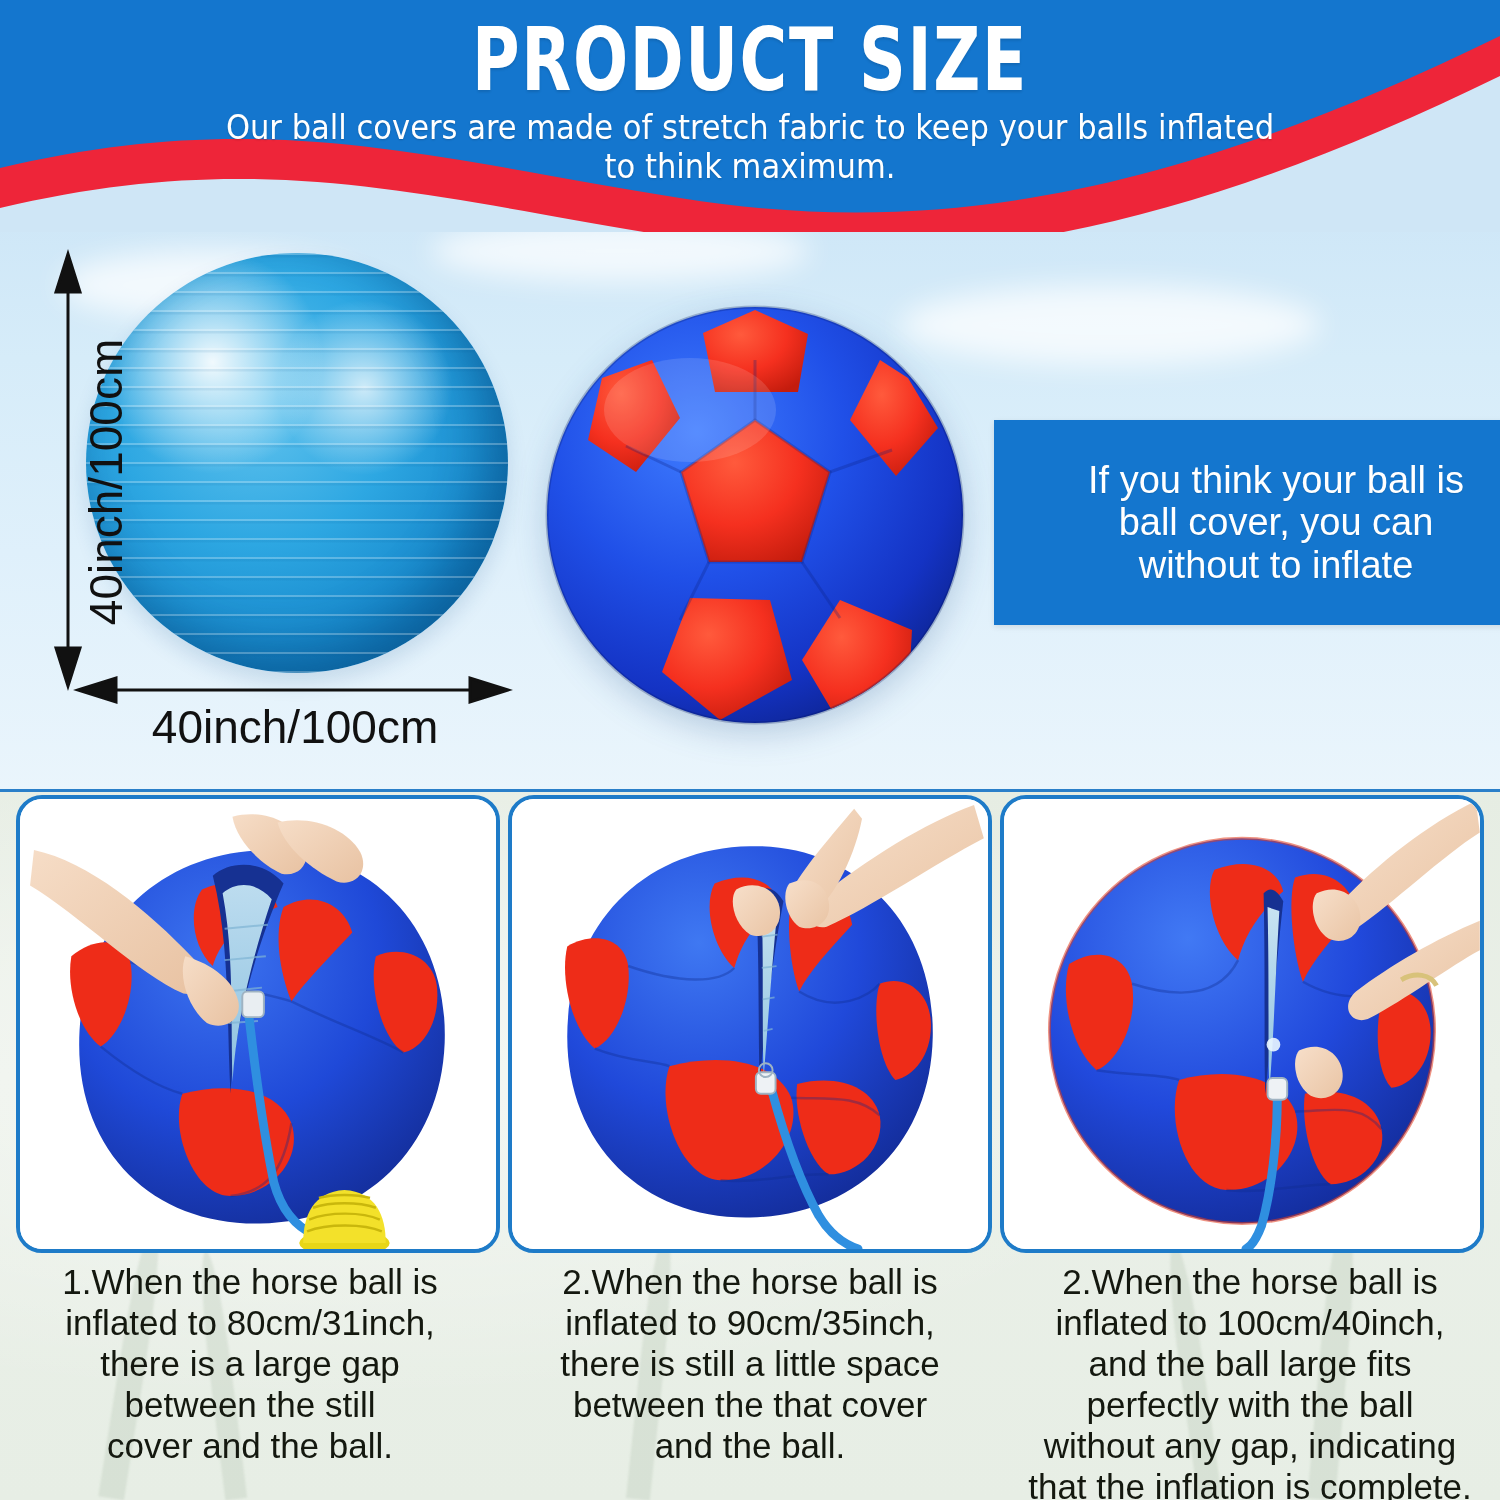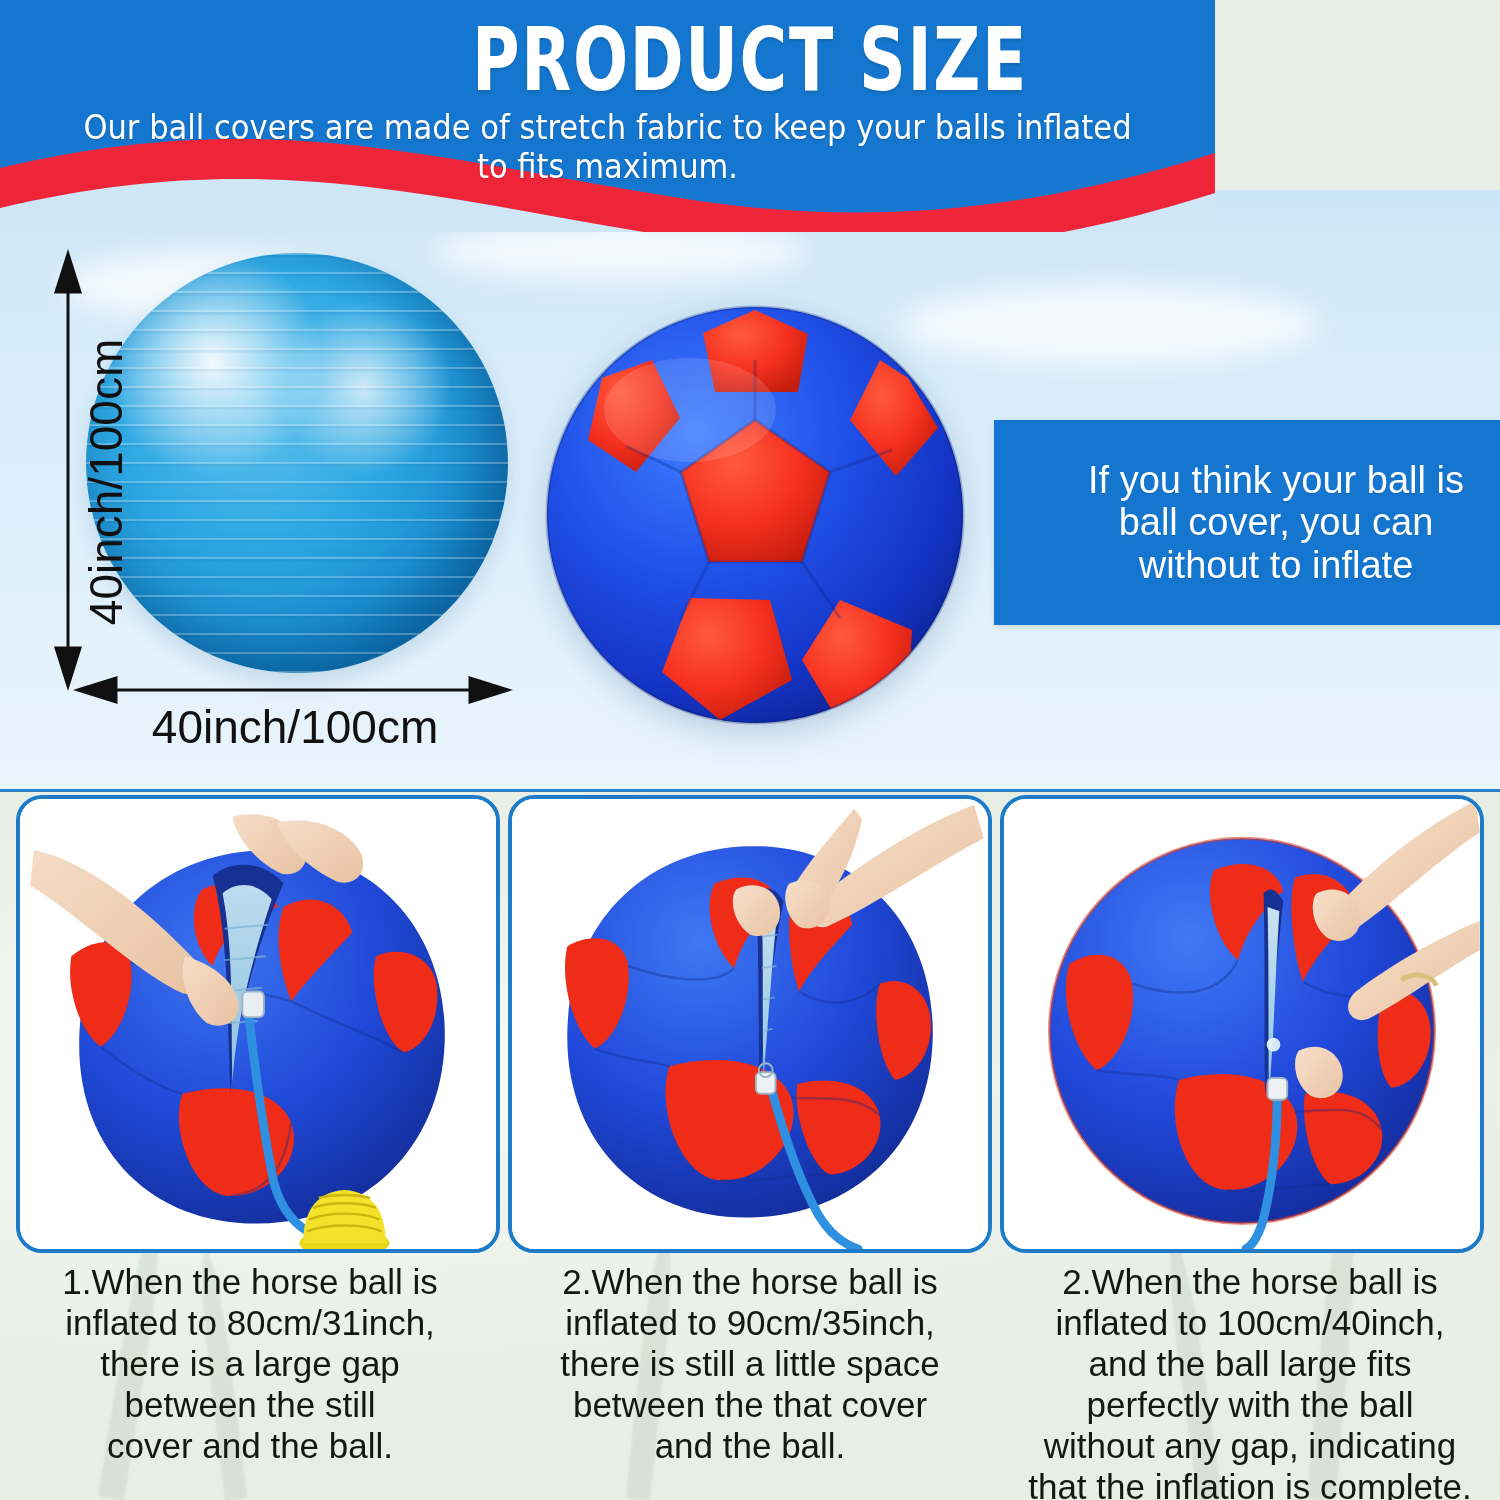--- a/index.html
+++ b/index.html
@@ -6,21 +6,21 @@
   html,body { width:1500px; height:1500px; }
   body {
     font-family:"Liberation Sans", sans-serif;
     background:#e9efe7;
     position:relative;
     overflow:hidden;
   }
 
   
   #header {
-    position:absolute; left:0; top:0; width:1215px; height:232px;
+    position:absolute; left:0; top:0; width:1500px; height:232px;
     background:#1476ce; overflow:hidden; z-index:2;
   }
   #header-wave { position:absolute; left:0; top:0; width:1500px; height:232px; }
   #title {
     position:absolute; left:0; top:8px; width:1500px;
     text-align:center; color:#fff;
     font-size:88px; font-weight:bold; letter-spacing:2px;
     font-family:"DejaVu Sans Condensed","Liberation Sans", sans-serif;
     transform:scaleX(0.82); transform-origin:center top;
     text-shadow:0 2px 3px rgba(0,0,0,.12);
@@ -414,15 +414,15 @@
 
 <div id="header">
   <svg id="header-wave" viewBox="0 0 1500 232" preserveAspectRatio="none" xmlns="http://www.w3.org/2000/svg">
     <path d="M0 0 H1500 V232 H0 Z" fill="#1476ce"></path>
     <path d="M0 182 C260 120 420 170 680 212 C940 254 1180 206 1500 52 L1500 232 L0 232 Z" fill="#cfe6f6"></path>
     <path d="M0 168 C260 106 420 156 680 198 C940 240 1180 192 1500 36 L1500 76 C1180 232 940 280 680 238 C420 196 260 146 0 208 Z" fill="#ee2539"></path>
   </svg>
   <div id="title">PRODUCT SIZE</div>
   <div id="subtitle">
     <span>Our ball covers are made of stretch fabric to keep your balls inflated</span>
-    <span>to fits maximum.</span>
+    <span>to think maximum.</span>
   </div>
 </div>
 
 </body></html>

